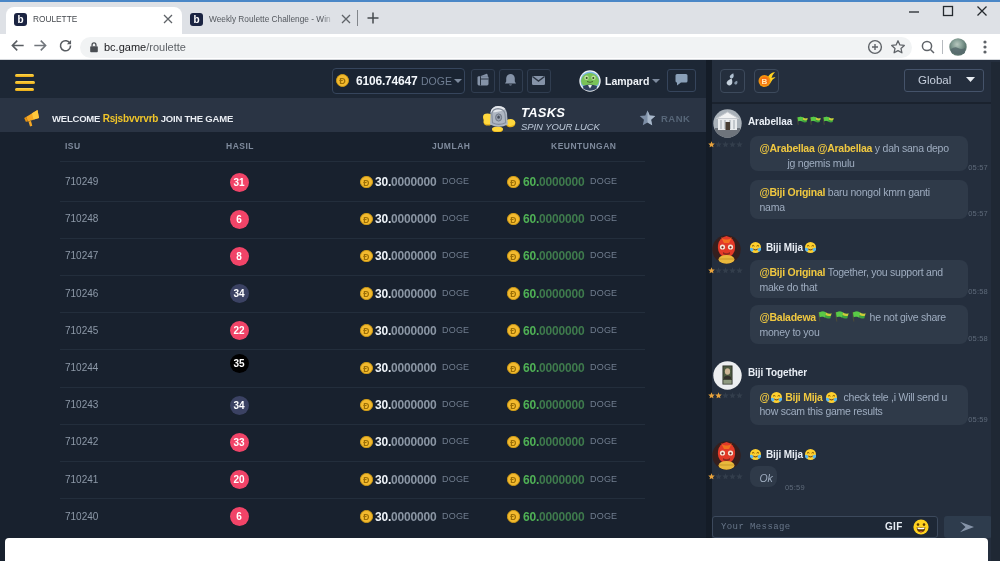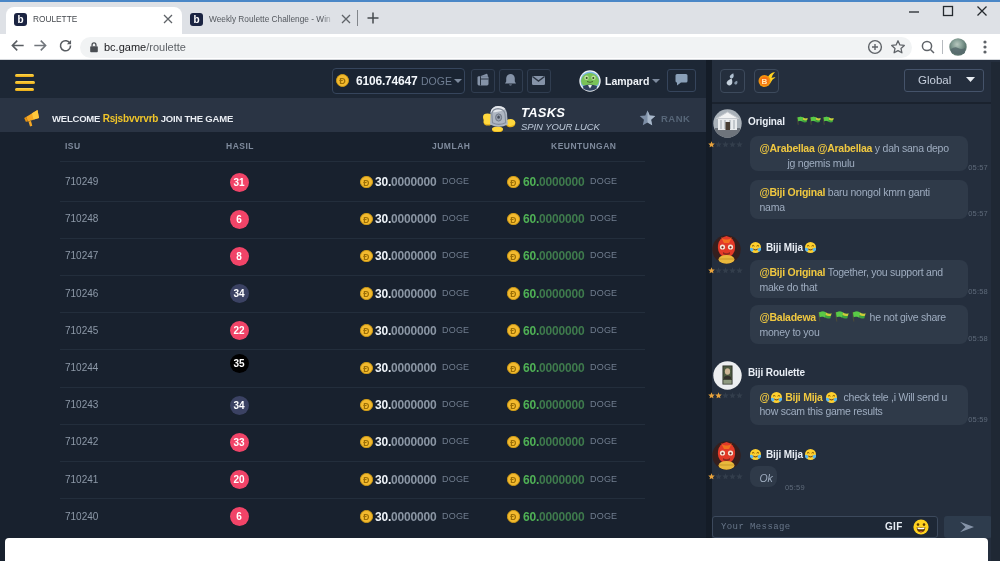--- a/index.html
+++ b/index.html
@@ -355,21 +355,21 @@
 <rect x="5" y="9" width="19" height="12" fill="#e9ebed"></rect>
 <path d="M3.5 9.5 L14.5 3 L25.5 9.5 Z" fill="#f2f3f4"></path>
 <path d="M3.5 9.5 L14.5 3 L25.5 9.5 Z" fill="none" stroke="#c6cacf" stroke-width="1"></path>
 <rect x="7" y="11" width="2" height="9" fill="#c3c8cd"></rect>
         <rect x="11" y="11" width="2" height="9" fill="#c3c8cd"></rect>
 <rect x="16" y="11" width="2" height="9" fill="#c3c8cd"></rect>
         <rect x="20" y="11" width="2" height="9" fill="#c3c8cd"></rect>
 <rect x="12.5" y="13" width="4.5" height="8" fill="#4a3f35"></rect>
       </g>
     </svg>
-  <div class="abs cname" style="left:748px;top:116px;">Original</div>
+  <div class="abs cname" style="left:748px;top:116px;">Arabellaa</div>
   <svg class="abs" style="left:796px;top:116px;" width="12" height="9.5" viewBox="0 0 15 11">
       <use href="#flag"></use>
     </svg>
   <svg class="abs" style="left:809px;top:116px;" width="12" height="9.5" viewBox="0 0 15 11">
       <use href="#flag"></use>
     </svg>
   <svg class="abs" style="left:822px;top:116px;" width="12" height="9.5" viewBox="0 0 15 11">
       <use href="#flag"></use>
     </svg>
   <svg class="abs" style="left:708.0px;top:141px;" width="7" height="7" viewBox="0 0 10 10">
@@ -455,21 +455,21 @@
     </div>
   <div class="abs tstamp" style="left:944px;width:44px;top:334px;text-align:right;">05:58</div>
   <svg class="abs" style="left:713px;top:361px;" width="29" height="29" viewBox="0 0 29 29">
 <circle cx="14.5" cy="14.5" r="14.2" fill="#eceef0"></circle>
 <rect x="9.5" y="4.5" width="10" height="19" fill="#23271f"></rect>
 <rect x="10.3" y="5.3" width="8.4" height="13" fill="#4e5a42"></rect>
 <ellipse cx="14.5" cy="10.5" rx="2.6" ry="3.2" fill="#cdb696"></ellipse>
 <path d="M11 16 Q14.5 13.5 18 16 L18 18.3 H11 Z" fill="#32302c"></path>
 <rect x="10.3" y="18.8" width="8.4" height="4" fill="#8f9a80"></rect>
     </svg>
-  <div class="abs cname" style="left:748px;top:367px;">Biji Roulette</div>
+  <div class="abs cname" style="left:748px;top:367px;">Biji Together</div>
   <svg class="abs" style="left:708.0px;top:392px;" width="7" height="7" viewBox="0 0 10 10">
       <use href="#star5" fill="#e8a33d"></use>
     </svg>
     <svg class="abs" style="left:714.9px;top:392px;" width="7" height="7" viewBox="0 0 10 10">
       <use href="#star5" fill="#e8a33d"></use>
     </svg>
     <svg class="abs" style="left:721.8px;top:392px;" width="7" height="7" viewBox="0 0 10 10">
       <use href="#star5" fill="#333e4c"></use>
     </svg>
     <svg class="abs" style="left:728.7px;top:392px;" width="7" height="7" viewBox="0 0 10 10">

